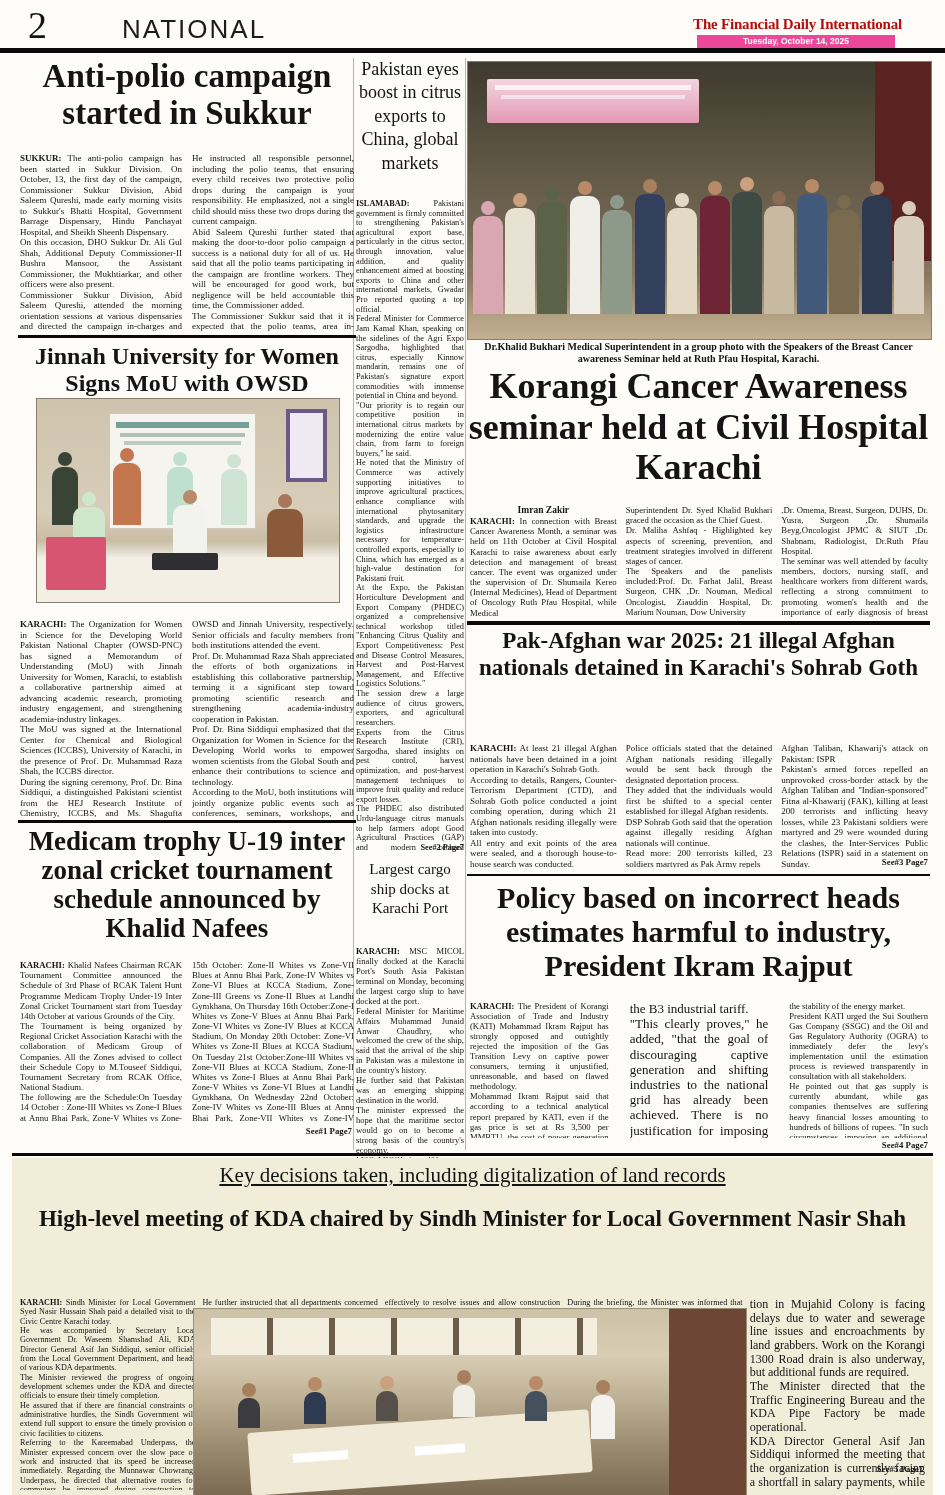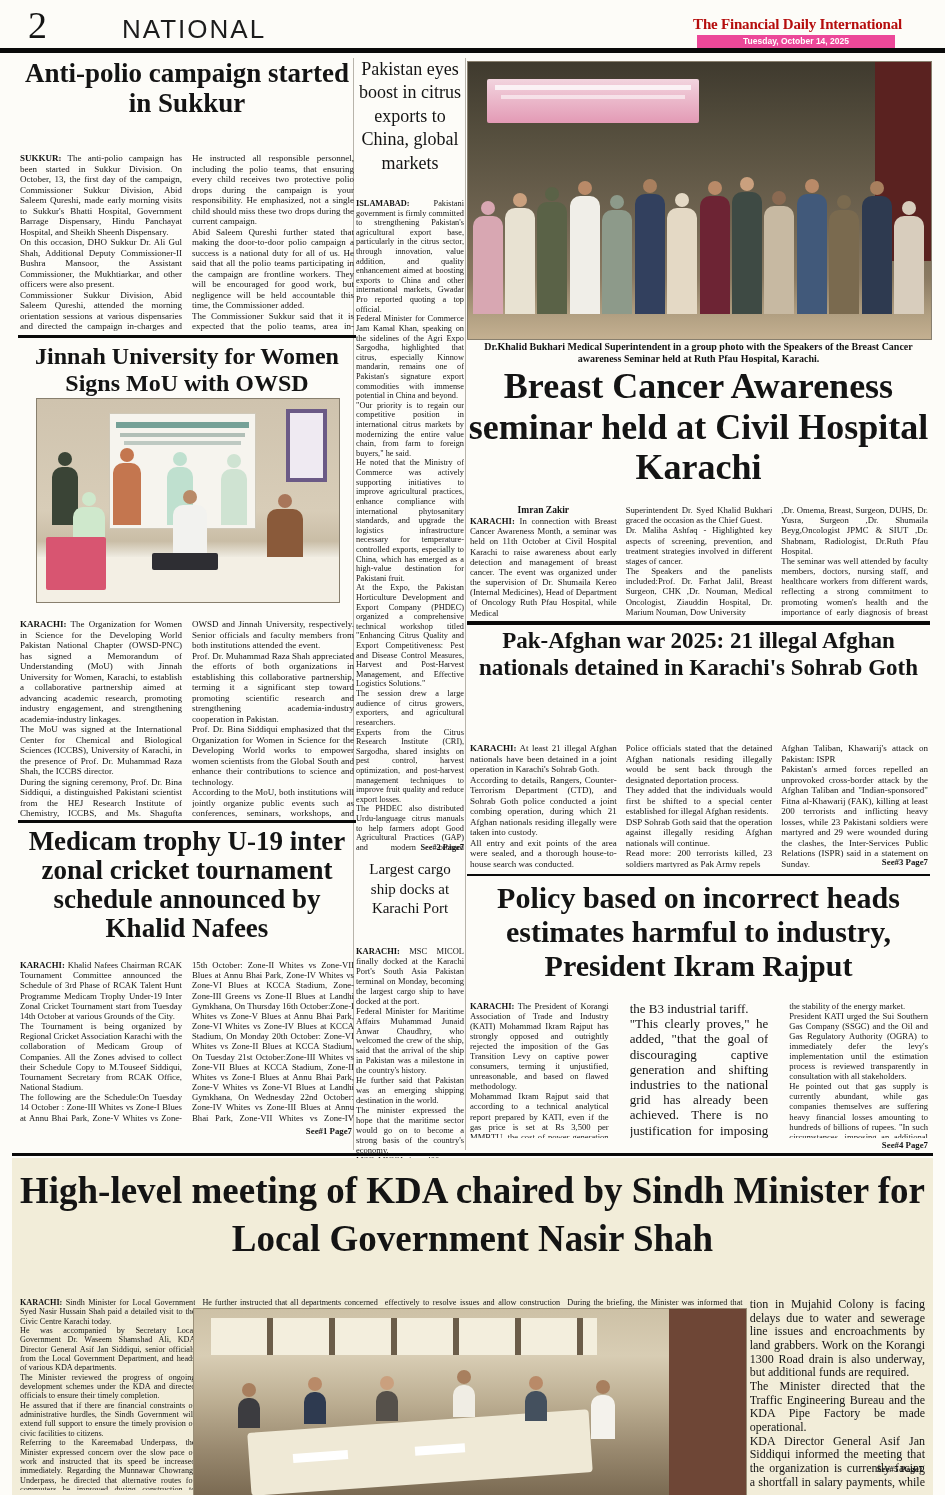--- a/index.html
+++ b/index.html
@@ -40,21 +40,21 @@
 
   <div class="abs pgnum" style="left:28px;top:6px;">2</div>
   <div class="abs section-name" style="left:122px;top:14px;">NATIONAL</div>
   <div class="abs masthead" style="left:665px;top:16px;width:265px;">The Financial Daily International</div>
   <div class="abs datebar" style="left:697px;top:35px;width:198px;height:13px;">Tuesday, October 14, 2025</div>
   <div class="abs hdr-rule" style="left:0;top:48px;width:945px;height:5px;"></div>
 
   <div class="abs vline" style="left:353px;top:58px;height:1092px;"></div>
   <div class="abs vline" style="left:465px;top:58px;height:1092px;"></div>
 
-  <div class="abs hl" style="left:18px;top:58px;width:338px;font-size:27px;">Anti-polio campaign started in Sukkur</div>
+  <div class="abs hl" style="left:18px;top:58px;width:338px;font-size:33px;">Anti-polio campaign started in Sukkur</div>
   <div class="abs cols" style="left:20px;top:140px;width:334px;height:193px;">
     <div class="bt"><b class="dl">SUKKUR:</b><span> The anti-polio campaign has been started in Sukkur Division. On October, 13, the first day of the campaign, Commissioner Sukkur Division, Abid Saleem Qureshi, made early morning visits to Sukkur's Bhatti Hospital, Government Barrage Dispensary, Hindu Panchayat Hospital, and Sheikh Sheenh Dispensary.
 On this occasion, DHO Sukkur Dr. Ali Gul Shah, Additional Deputy Commissioner-II Bushra Mansoor, the Assistant Commissioner, the Mukhtiarkar, and other officers were also present.
 Commissioner Sukkur Division, Abid Saleem Qureshi, attended the morning orientation sessions at various dispensaries and directed the campaign in-charges and polio teams regarding the improved performance of the campaign.</span></div>
     <div class="bt">He instructed all responsible personnel, including the polio teams, that ensuring every child receives two protective polio drops during the campaign is your responsibility. He emphasized, not a single child should miss these two drops during the current campaign.
 Abid Saleem Qureshi further stated that making the door-to-door polio campaign a success is a national duty for all of us. He said that all the polio teams participating in the campaign are frontline workers. They will be encouraged for good work, but negligence will be held accountable this time, the Commissioner added.
 The Commissioner Sukkur said that it is expected that the polio teams, area in-charges, and all UCMOs across the district will perform to the best of their abilities to make the polio campaign a success. -NNI</div>
   </div>
   <div class="abs rule" style="left:18px;top:335px;width:338px;height:3px;"></div>
 
@@ -131,21 +131,21 @@
     <div class="p" style="left:43%;--c:#e4d9c5;--s:#e4d9c5;--h:106px;"></div>
     <div class="p" style="left:50%;--c:#6d2434;--s:#b98a68;--h:118px;"></div>
     <div class="p" style="left:57%;--c:#3e4a44;--s:#caa07e;--h:122px;"></div>
     <div class="p" style="left:64%;--c:#c7b9a2;--s:#8a6a52;--h:108px;"></div>
     <div class="p" style="left:71%;--c:#41597a;--s:#b98a68;--h:120px;"></div>
     <div class="p" style="left:78%;--c:#7a6a4f;--s:#7a6a4f;--h:104px;"></div>
     <div class="p" style="left:85%;--c:#2e3a50;--s:#a87f5e;--h:118px;"></div>
     <div class="p" style="left:92%;--c:#d8cdbd;--s:#d8cdbd;--h:98px;"></div>
   </div>
   <div class="abs caption" style="left:467px;top:341px;width:463px;">Dr.Khalid Bukhari Medical Superintendent in a group photo with the Speakers of the Breast Cancer awareness Seminar held at Ruth Pfau Hospital, Karachi.</div>
-  <div class="abs hl" style="left:467px;top:366px;width:463px;font-size:36px;line-height:1.13;">Breast Cancer Awareness seminar held at Civil Hospital Karachi</div>
+  <div class="abs hl" style="left:467px;top:366px;width:463px;font-size:36px;line-height:1.13;">Korangi Cancer Awareness seminar held at Civil Hospital Karachi</div>
   <div class="abs cols" style="left:470px;top:492px;width:458px;height:128px;gap:9px;">
     <div class="bt" style="font-size:8.7px;"><span class="byline" style="display:block;">Imran Zakir</span><b class="dl">KARACHI:</b><span> In connection with Breast Cancer Awareness Month, a seminar was held on 11th October at Civil Hospital Karachi to raise awareness about early detection and management of breast cancer. The event was organized under the supervision of Dr. Shumaila Kereo (Internal Medicines), Head of Department of Oncology Ruth Pfau Hospital, while Medical</span></div>
     <div class="bt" style="font-size:8.7px;">Superintendent Dr. Syed Khalid Bukhari graced the occasion as the Chief Guest.
 Dr. Maliha Ashfaq - Highlighted key aspects of screening, prevention, and treatment strategies involved in different stages of cancer.
 The Speakers and the panelists included:Prof. Dr. Farhat Jalil, Breast Surgeon, CHK ,Dr. Nouman, Medical Oncologist, Ziauddin Hospital, Dr. Marium Nouman, Dow University</div>
     <div class="bt" style="font-size:8.7px;">,Dr. Omema, Breast, Surgeon, DUHS, Dr. Yusra, Surgeon ,Dr. Shumaila Beyg,Oncologist JPMC &amp; SIUT ,Dr. Shabnam, Radiologist, Dr.Ruth Pfau Hospital.
 The seminar was well attended by faculty members, doctors, nursing staff, and healthcare workers from different wards, reflecting a strong commitment to promoting women's health and the importance of early diagnosis of breast cancer.</div>
   </div>
   <div class="abs rule" style="left:467px;top:621px;width:463px;height:4px;"></div>
 
@@ -172,21 +172,22 @@
 "This clearly proves," he added, "that the goal of discouraging captive generation and shifting industries to the national grid has already been achieved. There is no justification for imposing any additional levy."
 Rajput criticized the estimation method used to justify the levy, saying it was "fundamentally flawed," leading to artificially inflated cost comparisons and misguided policy decisions. He warned that implementing such a levy on weak analytical grounds is not only economically irrational but also damaging to industrial confidence and</div>
     <div class="bt" style="font-size:8.6px;">the stability of the energy market.
 President KATI urged the Sui Southern Gas Company (SSGC) and the Oil and Gas Regulatory Authority (OGRA) to immediately defer the levy's implementation until the estimation process is reviewed transparently in consultation with all stakeholders.
 He pointed out that gas supply is currently abundant, while gas companies themselves are suffering heavy financial losses amounting to hundreds of billions of rupees. "In such circumstances, imposing an additional levy and making gas unaffordable is</div>
   </div>
   <div class="abs see" style="left:785px;top:1140px;width:143px;">See#4 Page7</div>
 
   <div class="abs rule" style="left:12px;top:1153px;width:921px;height:3px;"></div>
   <div class="abs kda-section" style="left:12px;top:1158px;width:921px;height:337px;">
-    <div class="hl" style="font-size:37px;line-height:1.3;margin-top:9px;">High-level meeting of KDA chaired by Sindh Minister for Local Government Nasir Shah</div>
+    <div class="kicker" style="margin-top:5px;">Key decisions taken, including digitalization of land records</div>
+    <div class="hl" style="font-size:23px;line-height:1.3;margin-top:16px;">High-level meeting of KDA chaired by Sindh Minister for Local Government Nasir Shah</div>
     <div class="cols" style="position:absolute;left:8px;top:127px;width:905px;height:205px;gap:7px;">
       <div class="bt" style="font-size:8.2px;line-height:1.14;"><b class="dl">KARACHI:</b><span> Sindh Minister for Local Government Syed Nasir Hussain Shah paid a detailed visit to the Civic Centre Karachi today.
 He was accompanied by Secretary Local Government Dr. Waseem Shamshad Ali, KDA Director General Asif Jan Siddiqui, senior officials from the Local Government Department, and heads of various KDA departments.
 The Minister reviewed the progress of ongoing development schemes under the KDA and directed officials to ensure their timely completion.
 He assured that if there are financial constraints or administrative hurdles, the Sindh Government will extend full support to ensure the timely provision of civic facilities to citizens.
 Referring to the Kareemabad Underpass, the Minister expressed concern over the slow pace of work and instructed that its speed be increased immediately. Regarding the Munnawar Chowrangi Underpass, he directed that alternative routes for commuters be improved during construction to maintain traffic flow and avoid public inconvenience.</span></div>
       <div class="bt" style="font-size:8.2px;line-height:1.14;">He further instructed that all departments concerned with utility lines should coordinate</div>
       <div class="bt" style="font-size:8.2px;line-height:1.14;">effectively to resolve issues and allow construction work to continue without interruption.</div>
       <div class="bt" style="font-size:8.2px;line-height:1.14;">During the briefing, the Minister was informed that the 1.8-kilometer road construc-</div>
       <div class="bt" style="font-size:12px;line-height:1.14;">tion in Mujahid Colony is facing delays due to water and sewerage line issues and encroachments by land grabbers. Work on the Korangi 1300 Road drain is also underway, but additional funds are required.

